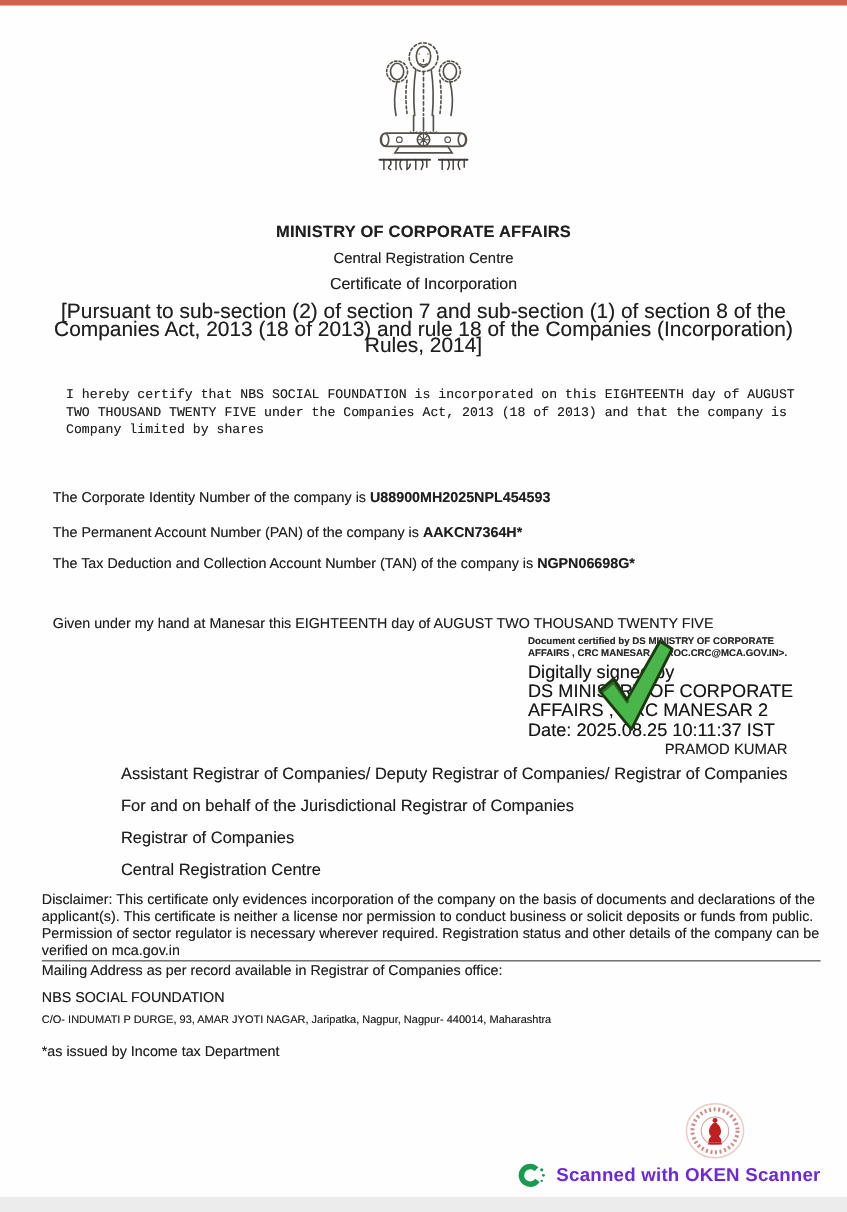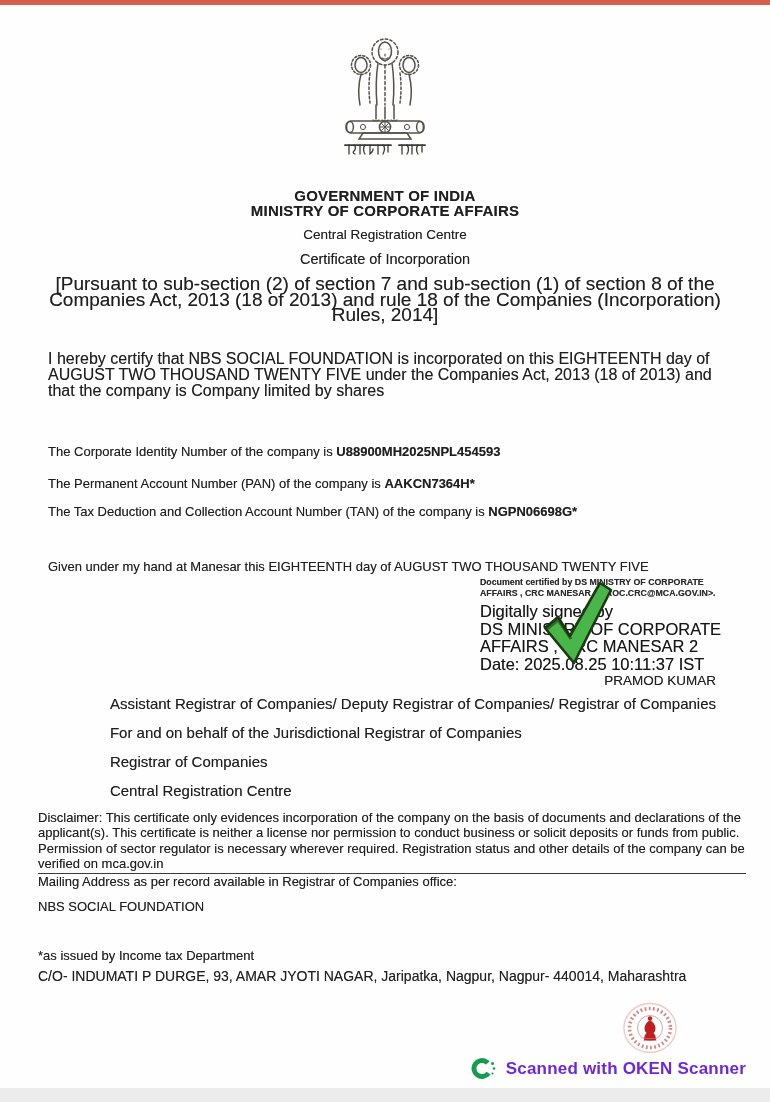--- a/index.html
+++ b/index.html
@@ -16,35 +16,35 @@
   .scan{ text-shadow:0 0 0.45px rgba(40,40,40,.55); }
 
   .top-bar{left:0;top:0;width:770px;height:5px;background:#d4604e;}
   .footer-bar{left:0;top:1088px;width:770px;height:14px;background:#ececec;}
 
   .hdr-bold{font-weight:bold;font-size:15px;letter-spacing:.2px;}
   .hdr-reg{font-size:13.5px;}
   .coi{font-weight:normal;font-size:14.5px;}
 
   .pursuant{left:35px;top:276px;width:700px;text-align:center;font-size:19px;line-height:15.5px;}
-  .certify{left:48px;top:351px;width:668px;font-size:16px;line-height:16px;}
+  .certify{left:60px;top:351px;width:668px;font-size:12px;line-height:16px;font-family:Liberation Mono, monospace;}
   .kv{left:48px;font-size:13px;}
   .kv b{font-weight:bold;}
   .given{left:48px;top:559px;font-size:13px;}
 
   .sig-note{left:480px;top:577px;width:262px;font-size:8.8px;line-height:10.5px;font-weight:bold;color:#2b2b2b;}
   .sig-big{left:480px;top:603px;width:270px;font-size:16.5px;line-height:17.6px;color:#161616;}
   .check{left:541px;top:580px;}
   .signer{right:54px;top:673px;font-size:13.5px;text-align:right;}
   .signoff{right:54px;top:695px;display:flex;flex-direction:column;align-items:flex-start;gap:12px;font-size:15px;text-align:right;}
 
   .disclaimer{left:38px;top:810px;width:708px;font-size:13px;line-height:15.3px;border-bottom:1.5px solid #3a3a3a;padding-bottom:2px;}
   .mailing-intro{left:38px;top:874px;font-size:13px;}
   .mailing-co{left:38px;top:899px;font-size:13px;}
-  .mailing-addr{left:38px;top:968px;font-size:14px;}
+  .mailing-addr{left:38px;top:922px;font-size:10px;}
   .footnote{left:38px;top:948px;font-size:13px;}
 
   .oken{right:24px;top:1056px;display:flex;align-items:center;gap:10px;}
   .oken-label{font-size:17px;font-weight:600;color:#6d28d9;letter-spacing:.2px;}
 
   .emblem{left:332px;top:33px;}
   .emblem-caption{left:343px;top:143px;}
   .stamp{left:622px;top:1002px;}
 </style>
 </head>
@@ -87,21 +87,20 @@
   </svg>
 
   <svg class="abs emblem-caption" width="84" height="15" viewBox="0 0 84 15" aria-label="सत्यमेव जयते">
     <g stroke="#3f3a35" stroke-width="1.3" fill="none" stroke-linecap="round">
       <path d="M2 2.2 h46 M56 2.2 h26" stroke-width="1.8"></path>
       <path d="M6 2 v9 M11 2 q3 3 0 6 q-2 2 1 3 M17 2 v9 M22 2 q-3 4 0 9 M27 2 v9 q3 -2 3 -5 M35 2 v9 M40 2 q3 3 0 9 M45 2 v7"></path>
       <path d="M59 2 v9 M64 2 q3 4 0 9 M69 2 v9 M75 2 q-3 4 0 9 M79 2 v7"></path>
     </g>
   </svg>
 
-  <div class="abs centered hdr-bold scan" style="top:187px">GOVERNMENT OF INDIA</div>
   <div class="abs centered hdr-bold scan" style="top:202px">MINISTRY OF CORPORATE AFFAIRS</div>
   <div class="abs centered hdr-reg scan" style="top:227px">Central Registration Centre</div>
   <div class="abs centered coi scan" style="top:251px">Certificate of Incorporation</div>
 
   <div class="abs pursuant scan">[Pursuant to sub-section (2) of section 7 and sub-section (1) of section 8 of the Companies Act, 2013 (18 of 2013) and rule 18 of the Companies (Incorporation) Rules, 2014]</div>
 
   <div class="abs certify scan"><span>I hereby certify that </span><span>NBS SOCIAL FOUNDATION</span><span> is incorporated on this EIGHTEENTH day of AUGUST TWO THOUSAND TWENTY FIVE under the Companies Act, 2013 (18 of 2013) and that the company is Company limited by shares</span></div>
 
   <div class="abs kv scan" style="top:444px"><span>The Corporate Identity Number of the company is </span><b>U88900MH2025NPL454593</b></div>
   <div class="abs kv scan" style="top:476px"><span>The Permanent Account Number (PAN) of the company is </span><b>AAKCN7364H*</b></div>

